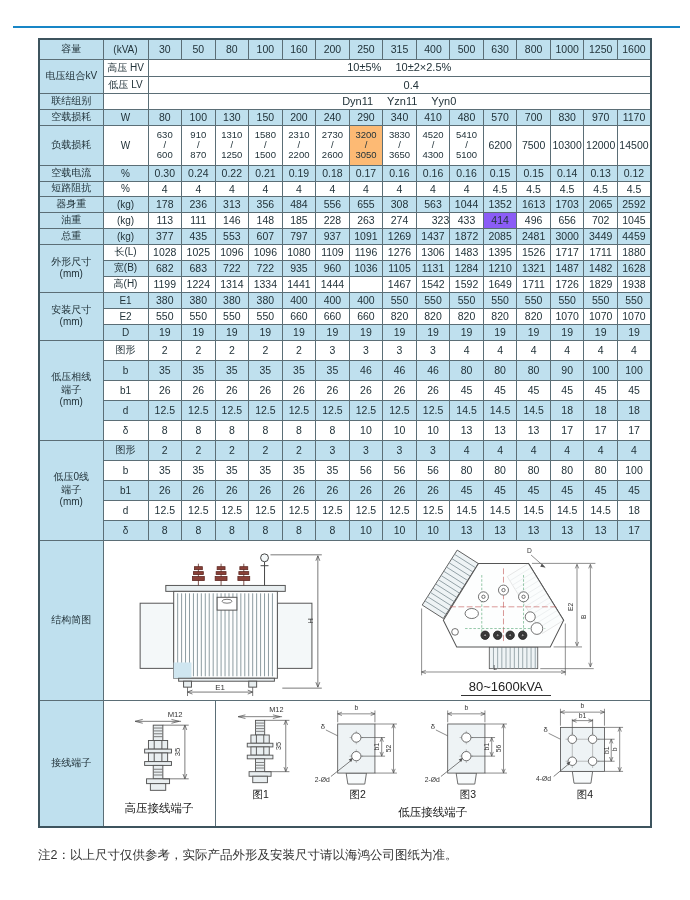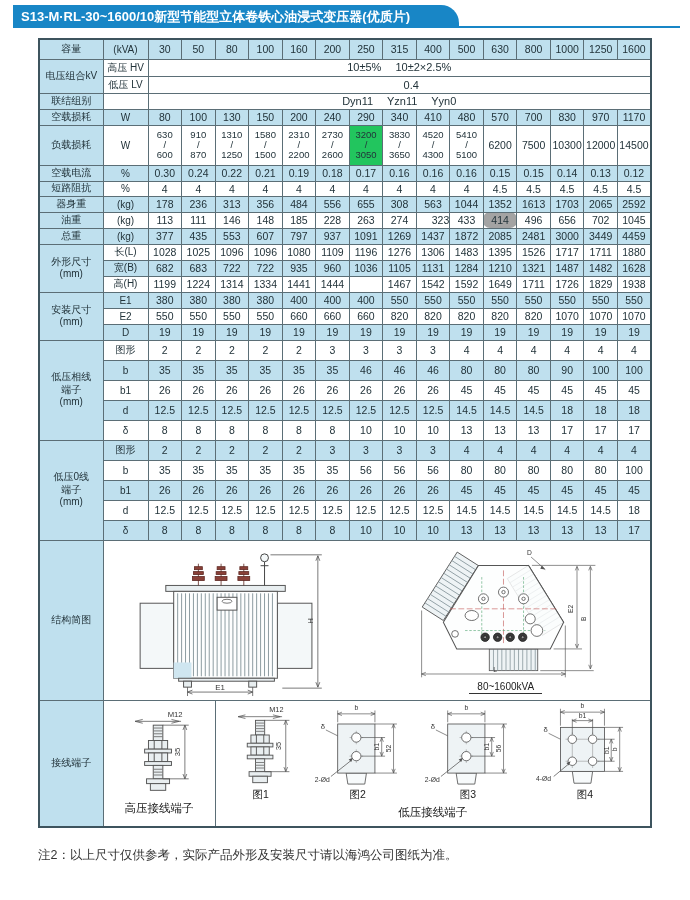--- a/index.html
+++ b/index.html
@@ -15,37 +15,36 @@
              table-layout:fixed;border:2px solid #3d545e;font-size:10.5px;}
   table.spec td{border:1px solid #5b6e76;text-align:center;vertical-align:middle;padding:0;
                 color:#22333a;overflow:hidden;}
   td.lbl{background:#bfe0ee;font-size:10px;white-space:pre-line;line-height:1.25;}
   td.sub{font-size:10px;}
   td.merged{font-size:11px;text-align:center;padding-left:110px;white-space:pre;}
   td.stack{white-space:pre-line;font-size:9.5px;line-height:1.08;}
   td.diagram-cell,td.term-cell{background:#ffffff;}
   .diagram-flex{display:flex;justify-content:center;align-items:center;gap:48px;height:100%;}
   .topview-block{display:flex;flex-direction:column;align-items:center;}
-  .kva-caption{font-size:10px;color:#222;border-bottom:1.5px solid #333;padding:0 8px 1px 8px;margin-top:2px;}
+  .kva-caption{font-size:13px;color:#222;border-bottom:1.5px solid #333;padding:0 8px 1px 8px;margin-top:2px;}
   .hv-inner,.lv-inner{display:flex;flex-direction:column;align-items:center;justify-content:flex-end;height:100%;}
   .lv-figrow{display:flex;justify-content:space-evenly;align-items:flex-end;width:100%;}
   .figure{display:flex;flex-direction:column;align-items:center;}
   .figlabel{font-size:10.5px;color:#222;margin-top:-2px;}
   .term-caption{font-size:11.5px;color:#222;padding:3px 0 4px 0;}
   
   .notes{position:absolute;left:38px;top:845px;width:644px;font-size:12.5px;color:#333;line-height:1.75;}
   .note-line{white-space:nowrap;}
   svg text{font-family:"Liberation Sans","DejaVu Sans",sans-serif;fill:#333;}
 </style>
 </head>
 <body>
 
 <div class="page">
 
-  <div class="titlebar" style="background: rgb(24, 134, 198);">S13-M·RL-30~1600/10新型节能型立体卷铁心油浸式变压器(优质片)</div>
   <div class="title-underline" style="background: rgb(24, 134, 198);"></div>
 
   <table class="spec">
     <colgroup>
       <col style="width:64px">
         <col style="width:45px">
       <col>
         <col>
         <col>
         <col>
@@ -128,21 +127,21 @@
 1250</td>
           <td class="stack" style="background: rgb(255, 255, 255);">1580
 /
 1500</td>
           <td class="stack" style="background: rgb(255, 255, 255);">2310
 /
 2200</td>
           <td class="stack" style="background: rgb(255, 255, 255);">2730
 /
 2600</td>
-          <td class="stack" style="background: #22c55e;">3200
+          <td class="stack" style="background: #fdba74;">3200
 /
 3050</td>
           <td class="stack" style="background: rgb(255, 255, 255);">3830
 /
 3650</td>
           <td class="stack" style="background: rgb(255, 255, 255);">4520
 /
 4300</td>
           <td class="stack" style="background: rgb(255, 255, 255);">5410
 /
@@ -216,21 +215,21 @@
           <td class="" style="background: rgb(255, 255, 255);">113</td>
           <td class="" style="background: rgb(255, 255, 255);">111</td>
           <td class="" style="background: rgb(255, 255, 255);">146</td>
           <td class="" style="background: rgb(255, 255, 255);">148</td>
           <td class="" style="background: rgb(255, 255, 255);">185</td>
           <td class="" style="background: rgb(255, 255, 255);">228</td>
           <td class="" style="background: rgb(255, 255, 255);">263</td>
           <td class="" style="background: rgb(255, 255, 255);">274</td>
           <td class="" style="background: rgb(255, 255, 255); text-align: right;">323</td>
           <td class="" style="background: rgb(255, 255, 255);">433</td>
-          <td class="" style="background: #a3a3a3; border-radius: 7px;">414</td>
+          <td class="" style="background: #8b5cf6;">414</td>
           <td class="" style="background: rgb(255, 255, 255);">496</td>
           <td class="" style="background: rgb(255, 255, 255);">656</td>
           <td class="" style="background: rgb(255, 255, 255);">702</td>
           <td class="" style="background: rgb(255, 255, 255);">1045</td>
         </tr>
         <tr style="height: 16px;">
           <td class="lbl">总重</td>
           <td class="sub" style="background: rgb(191, 224, 238);">(kg)</td>
           <td class="" style="background: rgb(191, 224, 238);">377</td>
           <td class="" style="background: rgb(191, 224, 238);">435</td>

